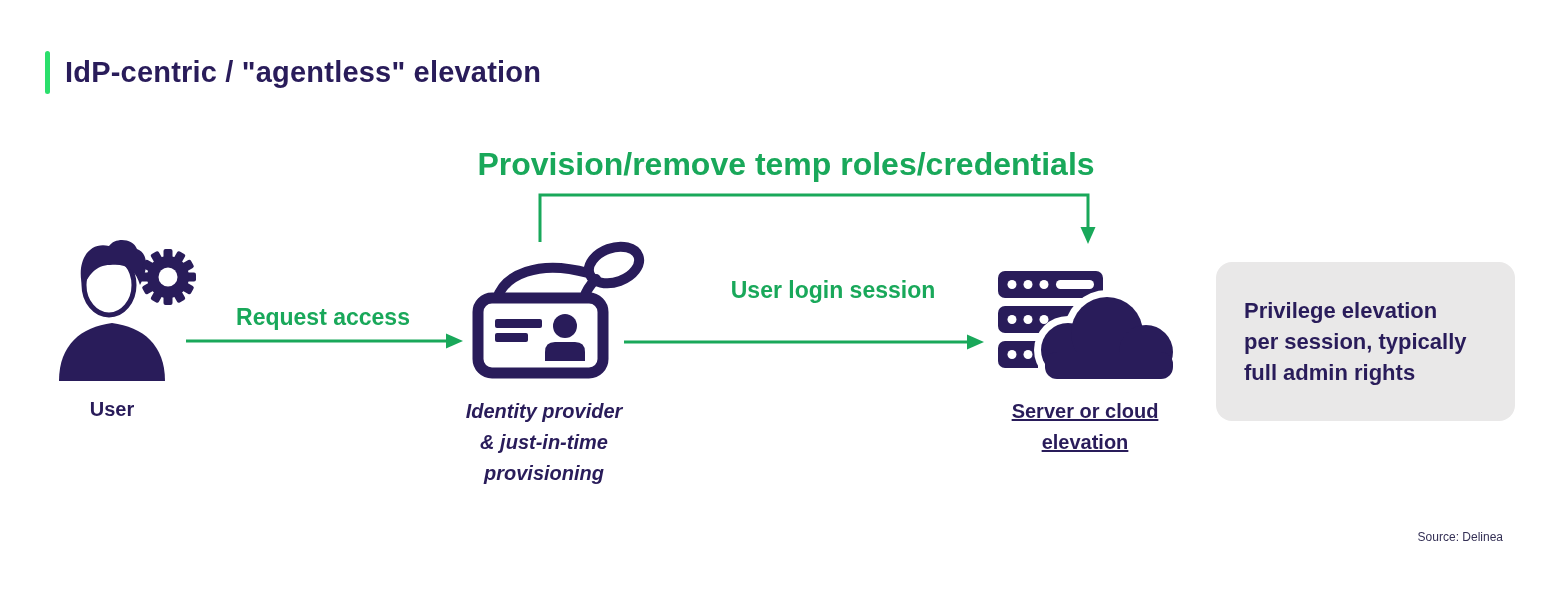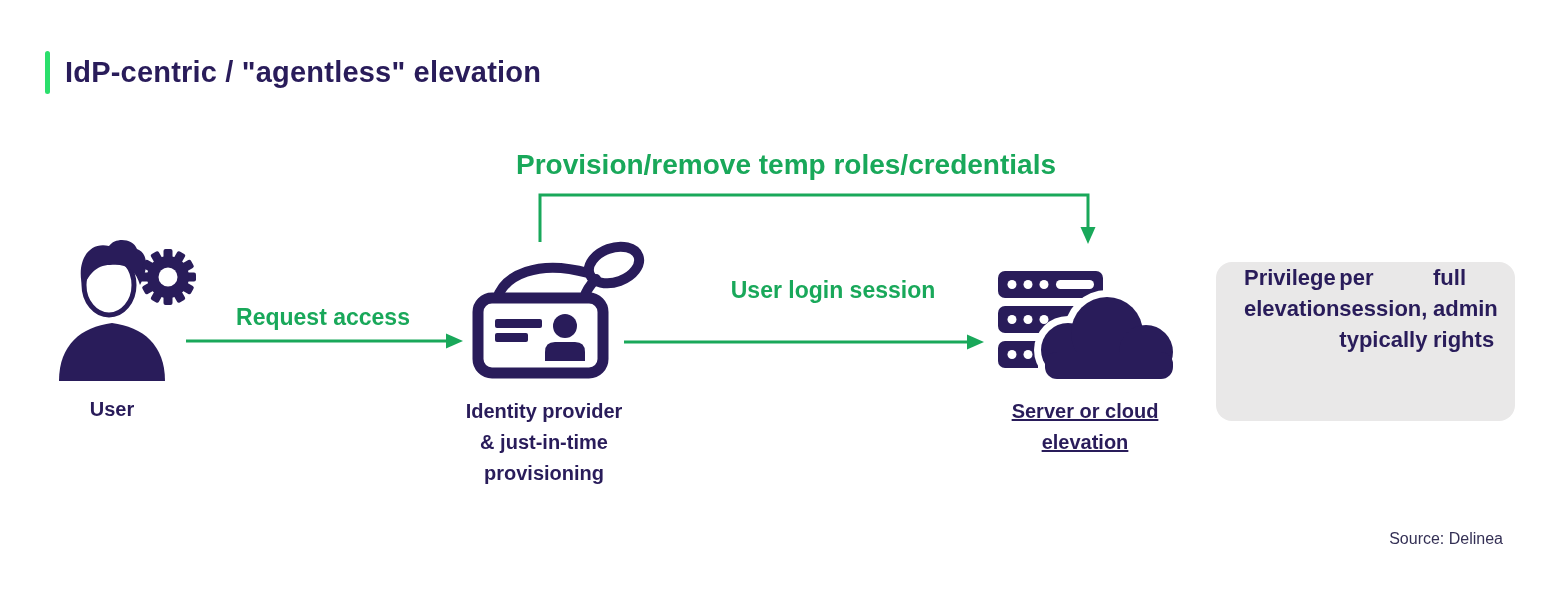--- a/index.html
+++ b/index.html
@@ -25,27 +25,27 @@
     color:#291C5A;font-size:20px;font-weight:700;line-height:31px;white-space:nowrap;
   }
   .flow-label{
     position:absolute;transform:translateX(-50%);text-align:center;
     color:#19A85A;font-size:23px;font-weight:600;line-height:29px;white-space:nowrap;
   }
   .label-line{display:block;}
   
   .callout{
     position:absolute;left:1216px;top:262px;width:299px;height:159px;border-radius:16px;
-    background:#E9E8E8;display:flex;justify-content:center;
+    background:#E9E8E8;display:flex;flex-direction:column;justify-content:center;
     padding-left:28px;padding-right:10px;box-sizing:border-box;
     color:#291C5A;font-size:22px;font-weight:700;line-height:31px;
   }
   
   .source{
-    position:absolute;right:47px;top:530px;color:#343055;font-size:16px;font-weight:400;
+    position:absolute;right:47px;top:530px;color:#343055;font-size:12px;font-weight:400;
   }
 </style>
 </head>
 <body>
 
 <div class="canvas">
 
   <span class="title-bar"></span>
   <h1 class="page-title">IdP-centric / "agentless" elevation</h1>
 
@@ -131,37 +131,37 @@
       <circle cx="78" cy="95" r="27"></circle>
       <circle cx="117" cy="78" r="36"></circle>
       <circle cx="156" cy="97" r="27"></circle>
       <rect x="55" y="97" width="128" height="27" rx="12"></rect>
     </g>
   </svg>
 
   <div class="node-label" style="left:112px;top:394px;">
     <span class="label-line">User</span>
   </div>
-  <div class="node-label" style="left:544px;top:396px;">
+  <div class="node-label" style="left:544px;top:396px;font-style:italic;">
     <span class="label-line">Identity provider</span>
     <span class="label-line">&amp; just-in-time</span>
     <span class="label-line">provisioning</span>
   </div>
   <div class="node-label" style="left:1085px;top:396px;text-decoration:underline;">
     <span class="label-line">Server or cloud</span>
     <span class="label-line">elevation</span>
   </div>
 
   <div class="flow-label" style="left:323px;top:303px;">
     <span class="label-line">Request access</span>
   </div>
   <div class="flow-label" style="left:786px;top:276px;margin-left:47px;">
     <span class="label-line">User login session</span>
   </div>
-  <div class="flow-label" style="left:786px;top:150px;font-size:28px;">
+  <div class="flow-label" style="left:786px;top:150px;font-size:32px;">
     <span class="label-line">Provision/remove temp roles/credentials</span>
   </div>
 
   <div class="callout">
     <span class="label-line">Privilege elevation</span>
     <span class="label-line">per session, typically</span>
     <span class="label-line">full admin rights</span>
   </div>
 
   <div class="source">Source: Delinea</div>

